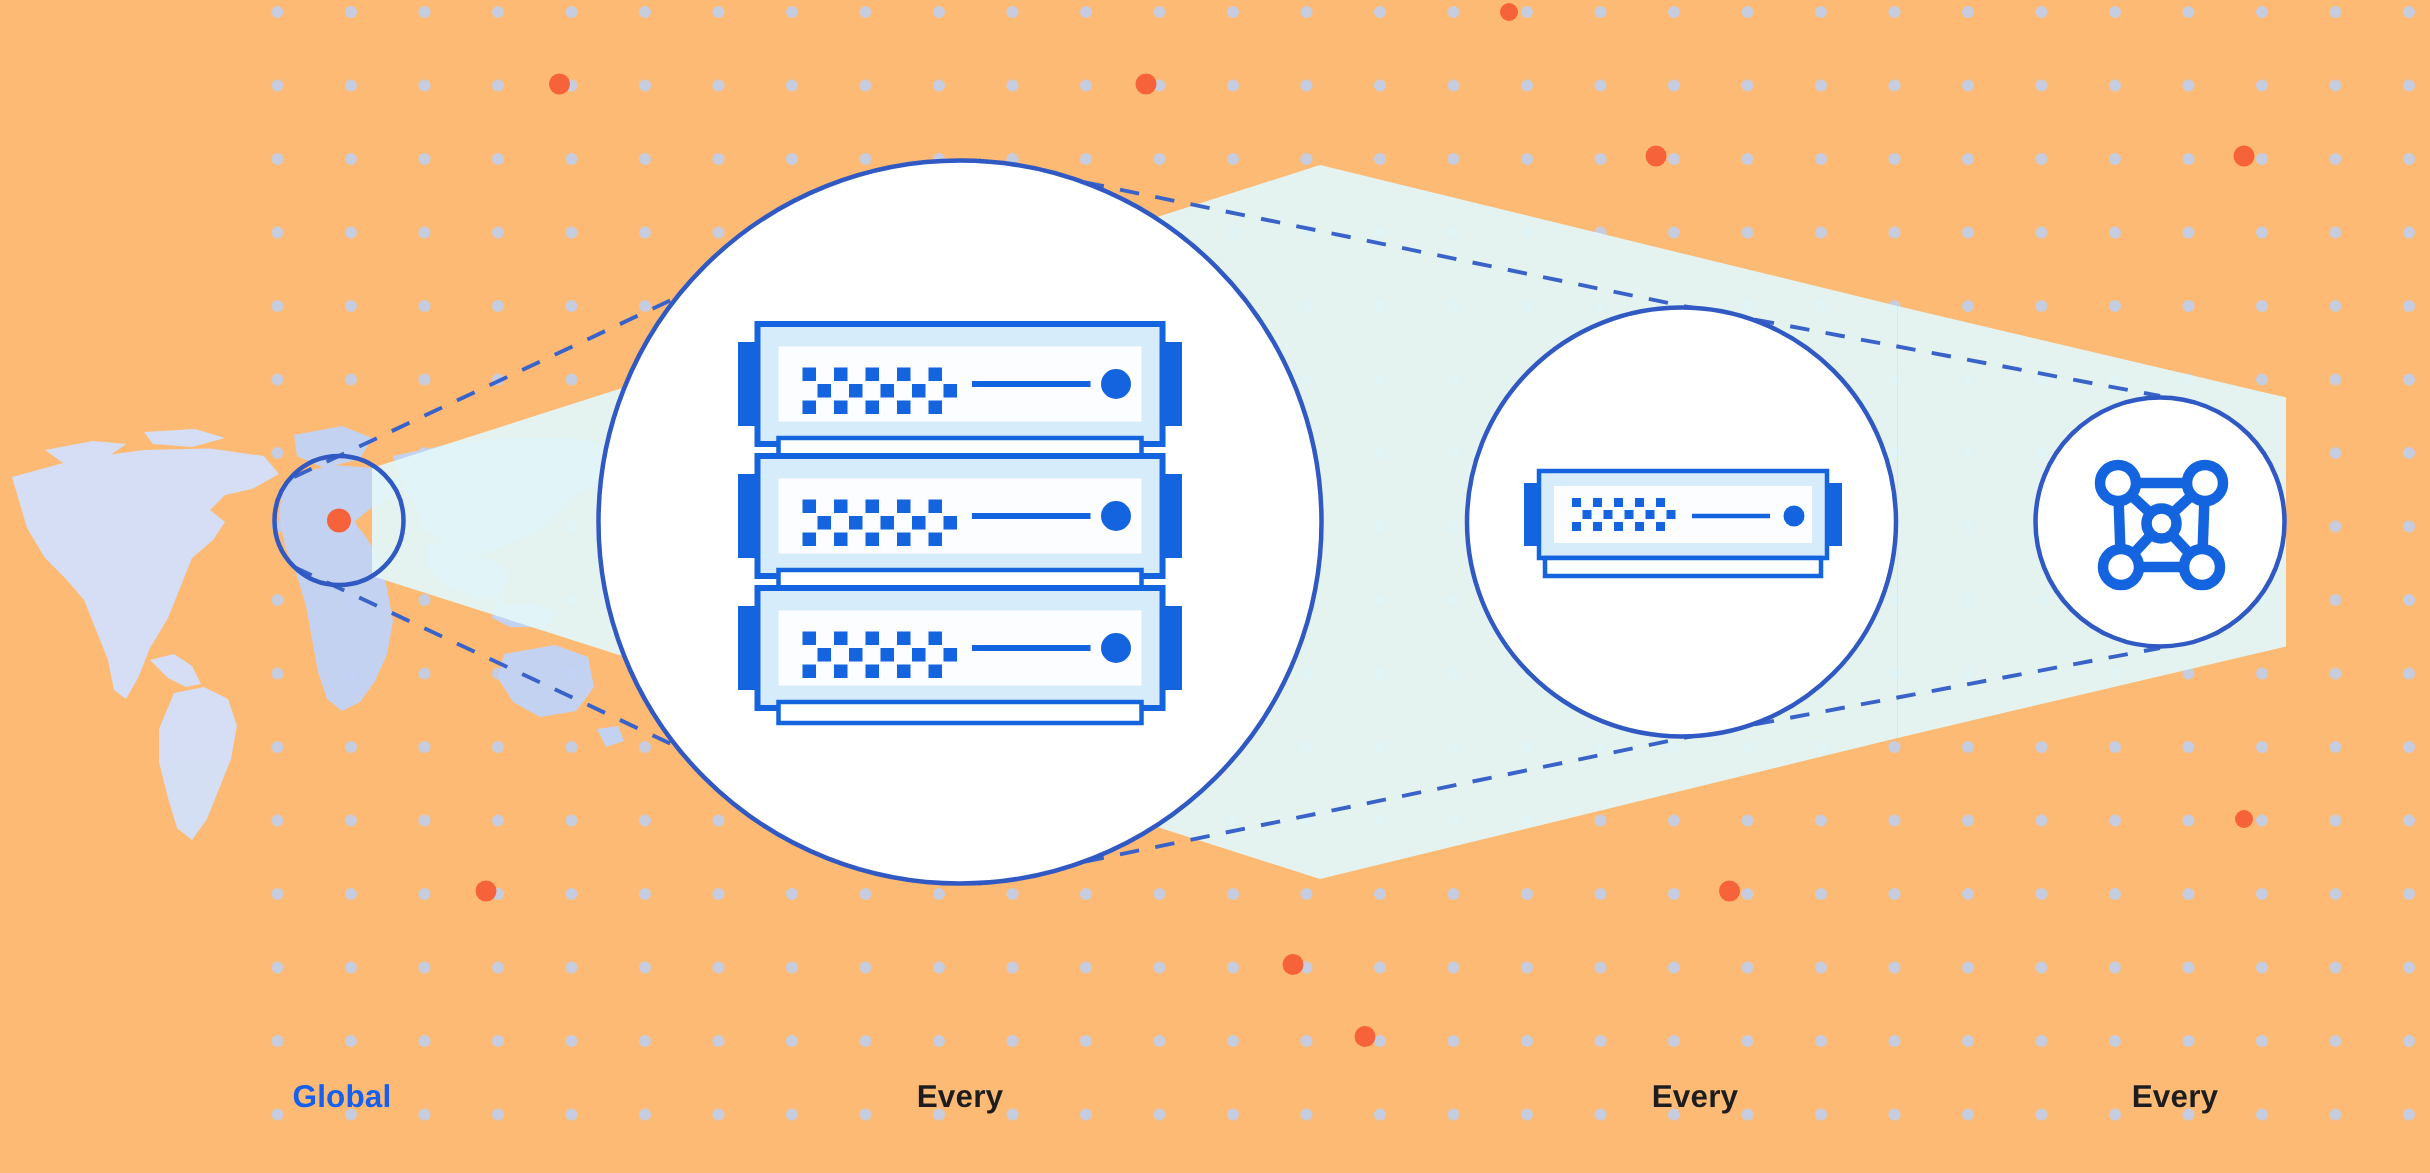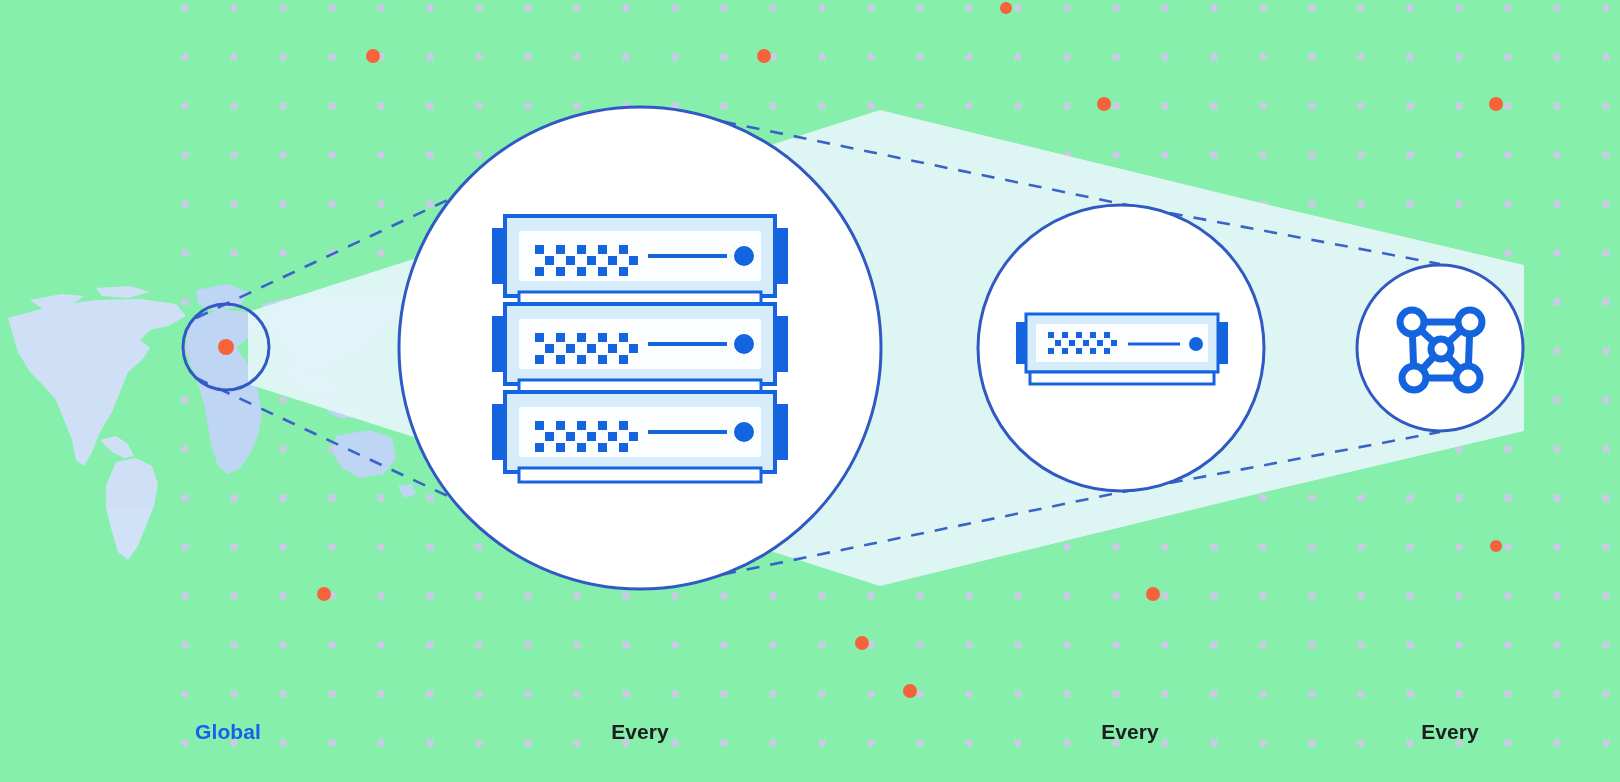--- a/index.html
+++ b/index.html
@@ -9,21 +9,21 @@
     background: #ffffff;
   }
   body {
     font-family: "Liberation Sans", sans-serif;
     -webkit-font-smoothing: antialiased;
   }
   #stage {
     position: relative;
     width: 1620px;
     height: 782px;
-    background: #86efac;
+    background: #fdba74;
     overflow: hidden;
   }
   #scene {
     position: absolute;
     inset: 0;
     width: 1620px;
     height: 782px;
     display: block;
   }
   .label {

